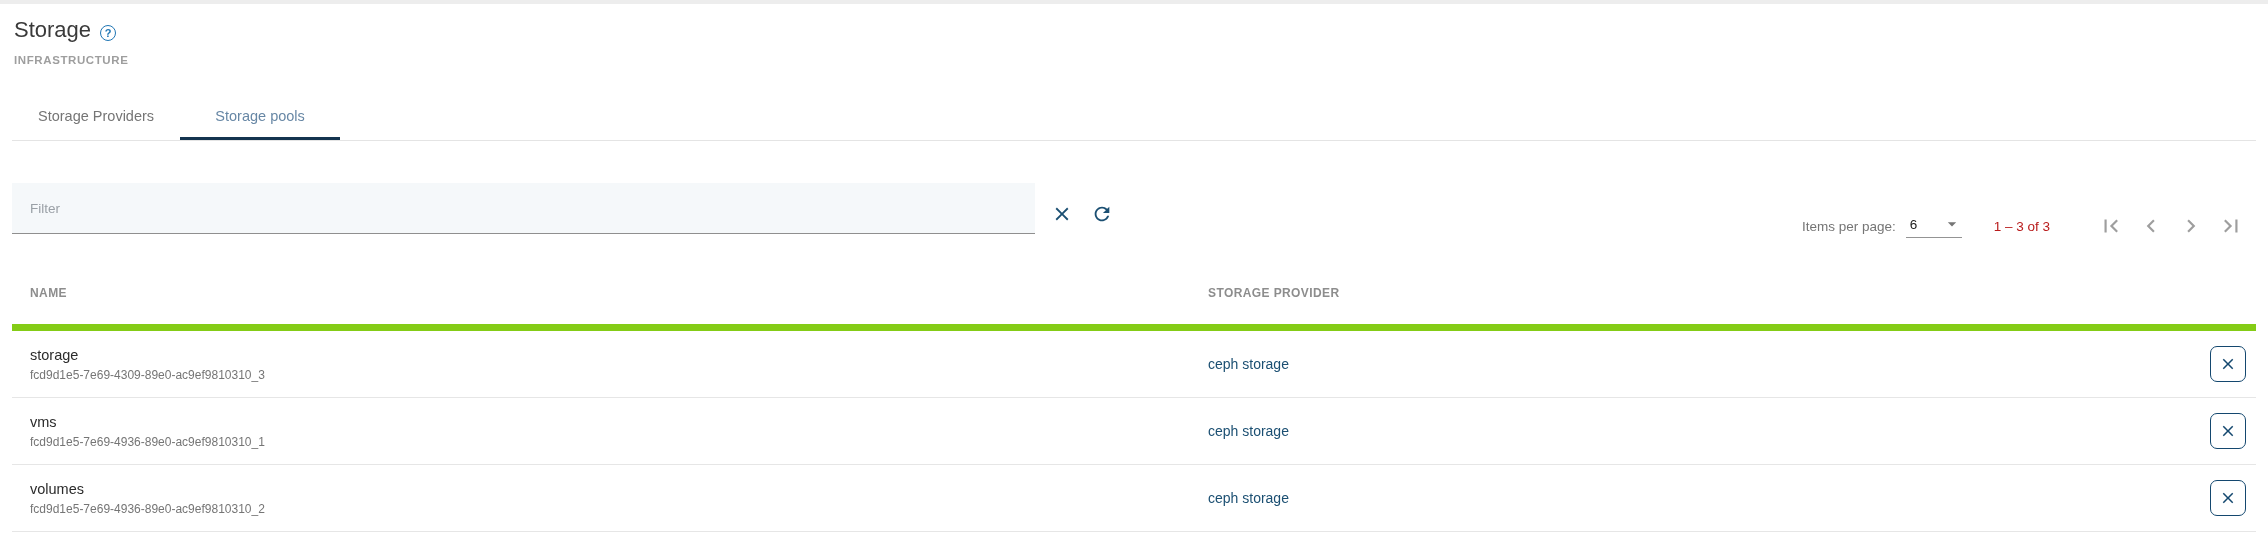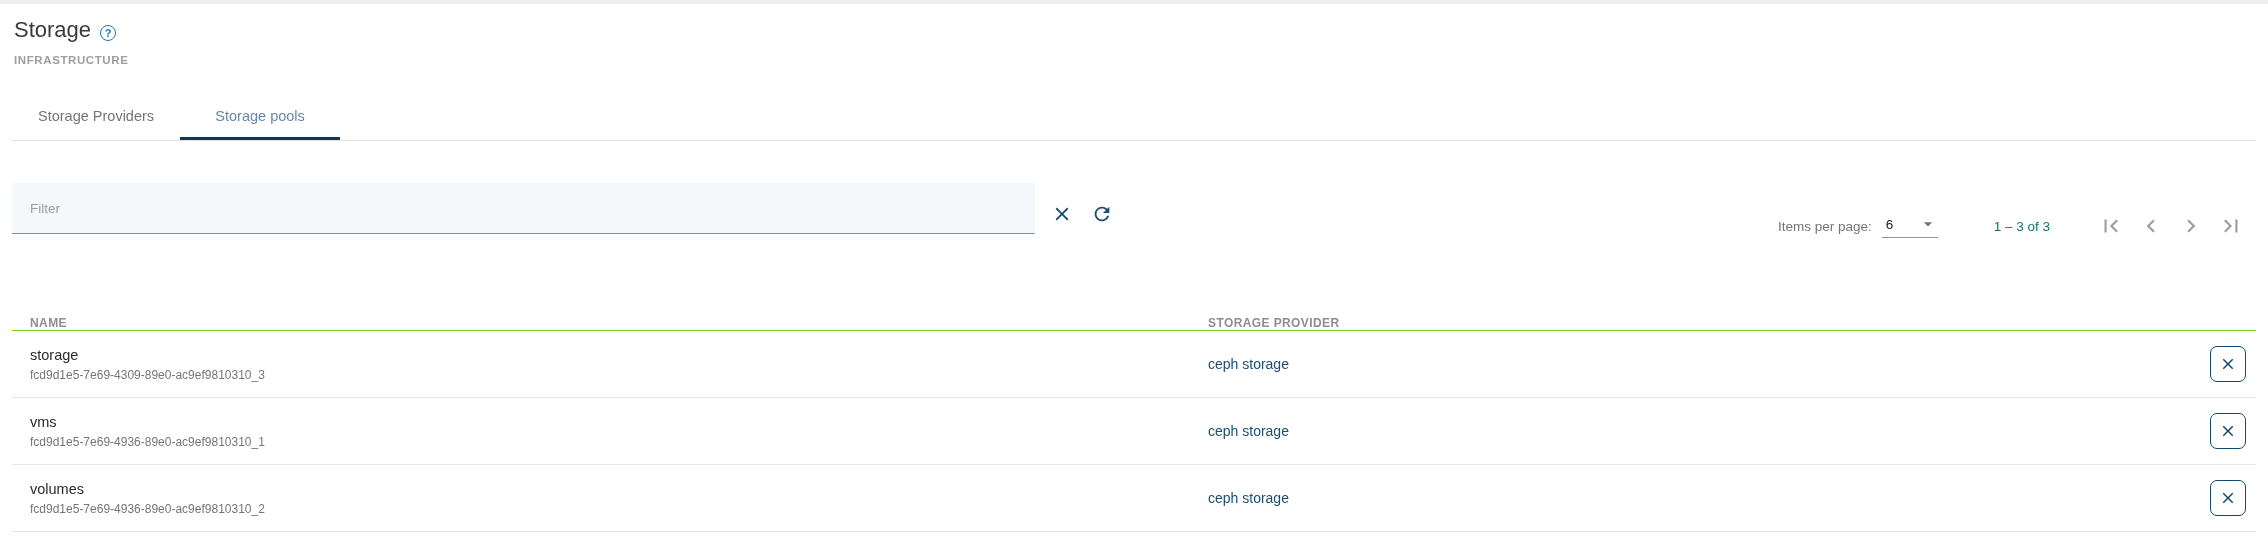--- a/index.html
+++ b/index.html
@@ -69,33 +69,33 @@
   
   .paginator { margin-left:auto; display:flex; align-items:center; margin-top:30px; }
   .ipp-label { font-size:13.5px; color:#757575; }
   .ipp-select {
     display:flex; align-items:center; justify-content:space-between;
     width:56px; margin-left:10px; padding:0 0 3px 4px;
     border-bottom:1px solid #949494;
     font-size:13.5px; color:#212121; cursor:pointer;
   }
   .ipp-select svg { fill:#757575; }
-  .range-label { margin-left:56px; font-size:13.5px; color:#0f766e; }
+  .range-label { margin-left:32px; font-size:13.5px; color:#b91c1c; }
   .nav-icons { display:flex; align-items:center; margin-left:34px; margin-right:12px; }
   .nav-btn {
     background:none; border:none; padding:0; margin-left:14px;
     cursor:default; display:flex; align-items:center; justify-content:center;
   }
   .nav-btn svg { fill:#9e9e9e; }
 
   
   .table { margin-top:47px; }
   .thead {
-    display:flex; align-items:flex-end; height:45px;
-    border-bottom:1px solid #84cc16;
+    display:flex; align-items:flex-start; height:45px;
+    border-bottom:7px solid #84cc16;
     font-size:12px; font-weight:bold; letter-spacing:.4px; color:#8d8d8d;
   }
   .col-name   { width:1196px; padding-left:18px; }
   .col-provider { flex:1; }
   .col-action { width:70px; }
   .row {
     display:flex; align-items:center; height:67px;
     border-bottom:1px solid #e6e6e6;
   }
   .pool-name { font-size:14.5px; color:#2b2b2b; margin-bottom:5px; }

